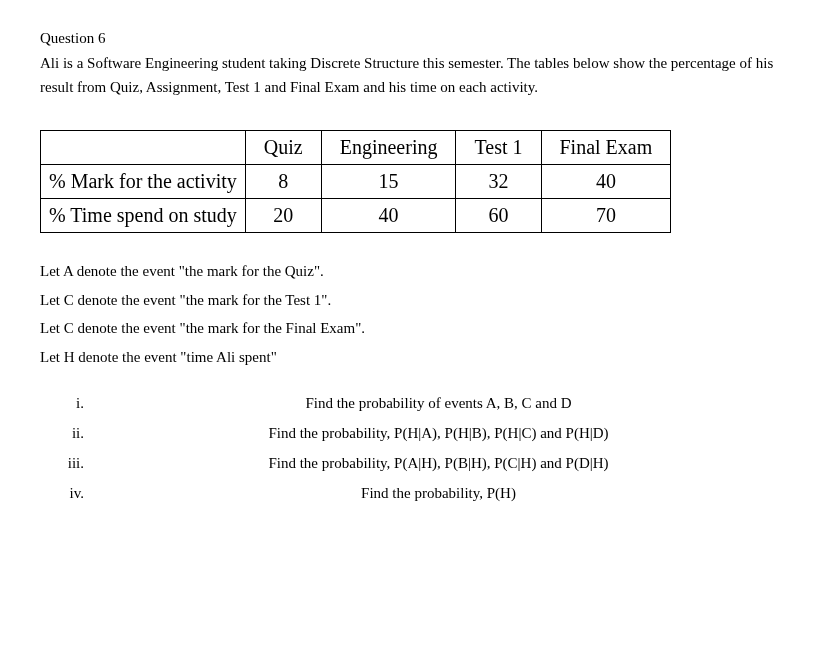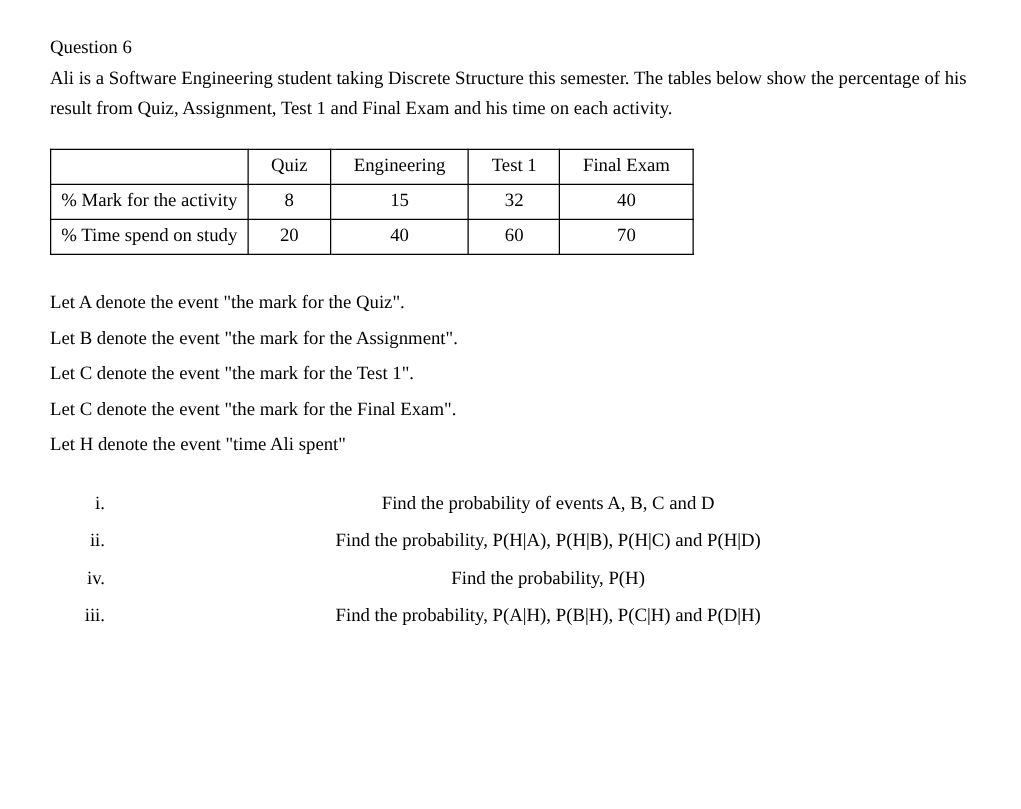--- a/index.html
+++ b/index.html
@@ -17,39 +17,39 @@
       width: 817px;
       min-height: 647px;
     }
 
     .question-number {
       margin-bottom: 4px;
       font-size: 15px;
     }
 
     .question-text {
-      margin-bottom: 20px;
+      margin-bottom: 31px;
       line-height: 1.6;
       font-size: 15px;
     }
 
     .table-container {
       margin-bottom: 24px;
     }
 
     table {
       border-collapse: collapse;
       margin: 0 auto 0 0;
     }
 
     table td, table th {
       border: 1px solid #000;
       padding: 5px 18px;
       text-align: center;
-      font-size: 15px;
+      font-size: 20px;
       font-family: "Times New Roman", Times, serif;
     }
 
     table td:first-child {
       text-align: center;
       padding-left: 8px;
       padding-right: 8px;
     }
 
     .definitions {
@@ -118,36 +118,35 @@
       <td>40</td>
       <td>60</td>
       <td>70</td>
     </tr>
   </tbody>
     </table>
 </div>
 
 <div class="definitions">
   <p>Let A denote the event "the mark for the Quiz".</p>
-  <p>Let B denote the event "the mark for the Assignment".</p>
   <p>Let C denote the event "the mark for the Test 1".</p>
   <p>Let C denote the event "the mark for the Final Exam".</p>
   <p>Let H denote the event "time Ali spent"</p>
 </div>
 
 <div class="tasks">
   <div class="task-item">
     <span class="task-label">i.</span>
     <span class="task-content">Find the probability of events A, B, C and D</span>
   </div>
   <div class="task-item">
     <span class="task-label">ii.</span>
     <span class="task-content">Find the probability, P(H|A), P(H|B), P(H|C) and P(H|D)</span>
   </div>
   <div class="task-item">
+    <span class="task-label">iii.</span>
+    <span class="task-content">Find the probability, P(A|H), P(B|H), P(C|H) and P(D|H)</span>
+  </div>
+  <div class="task-item">
     <span class="task-label">iv.</span>
     <span class="task-content">Find the probability, P(H)</span>
-  </div>
-  <div class="task-item">
-    <span class="task-label">iii.</span>
-    <span class="task-content">Find the probability, P(A|H), P(B|H), P(C|H) and P(D|H)</span>
   </div>
 </div>
 
 </body></html>

